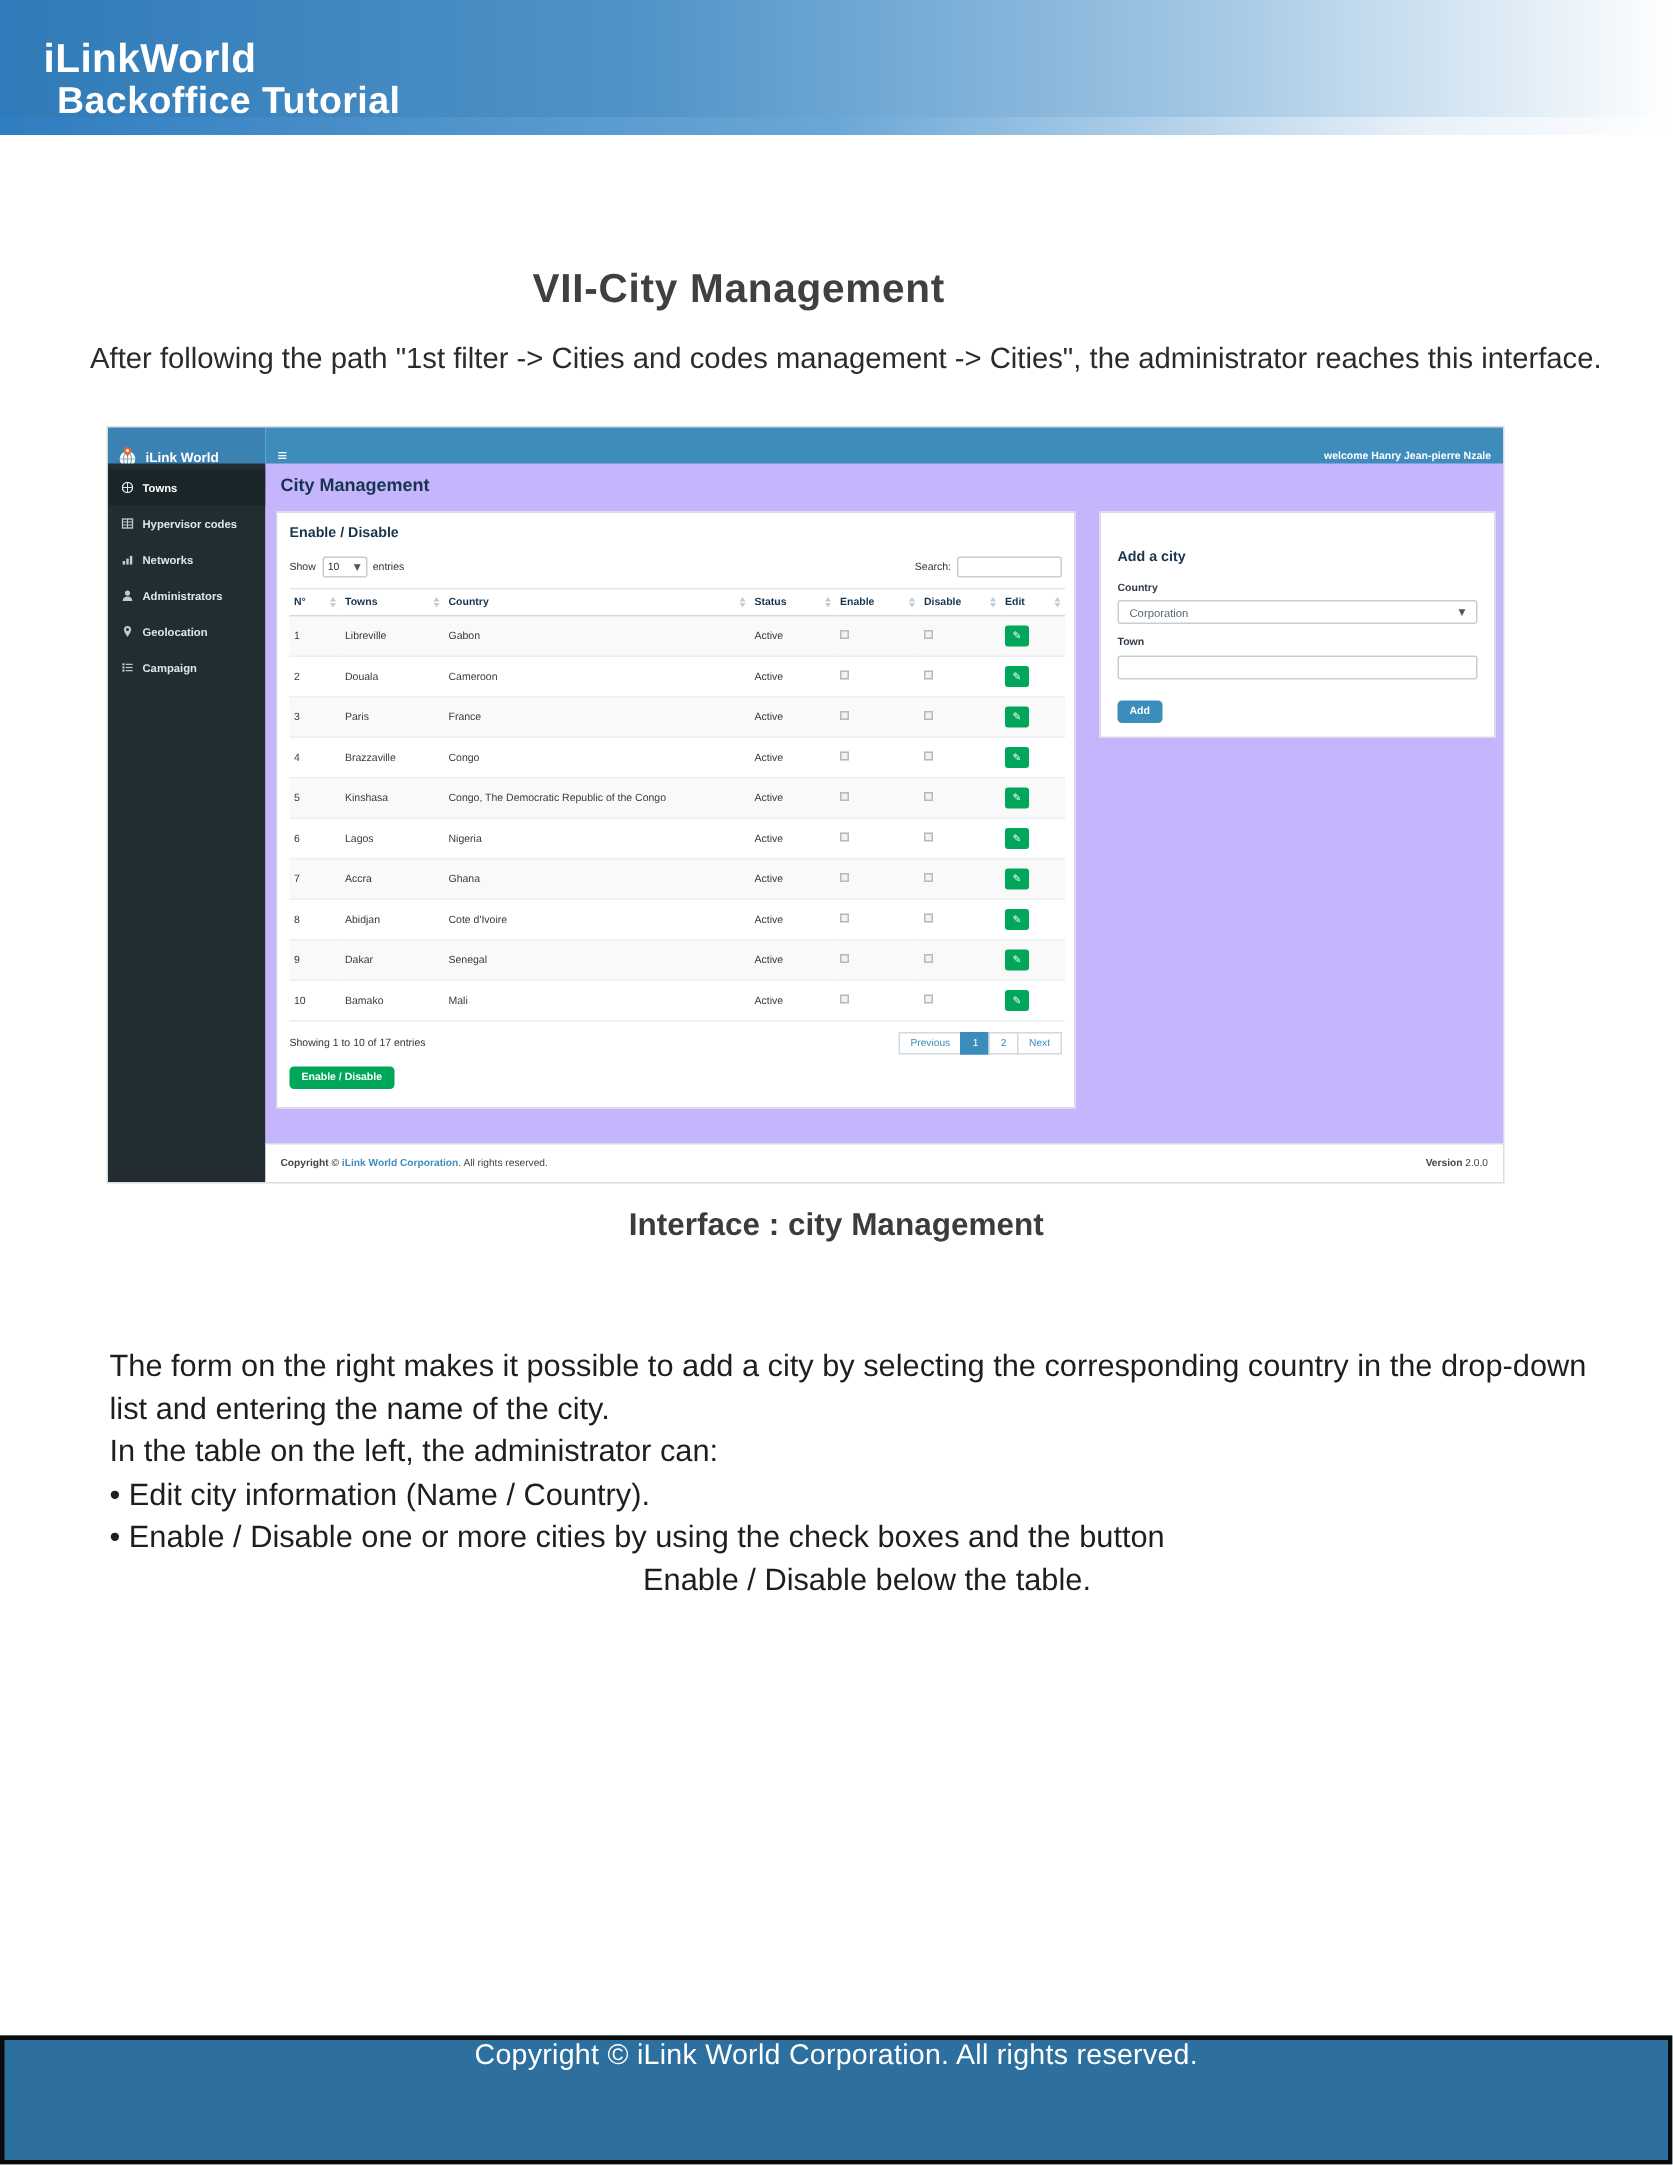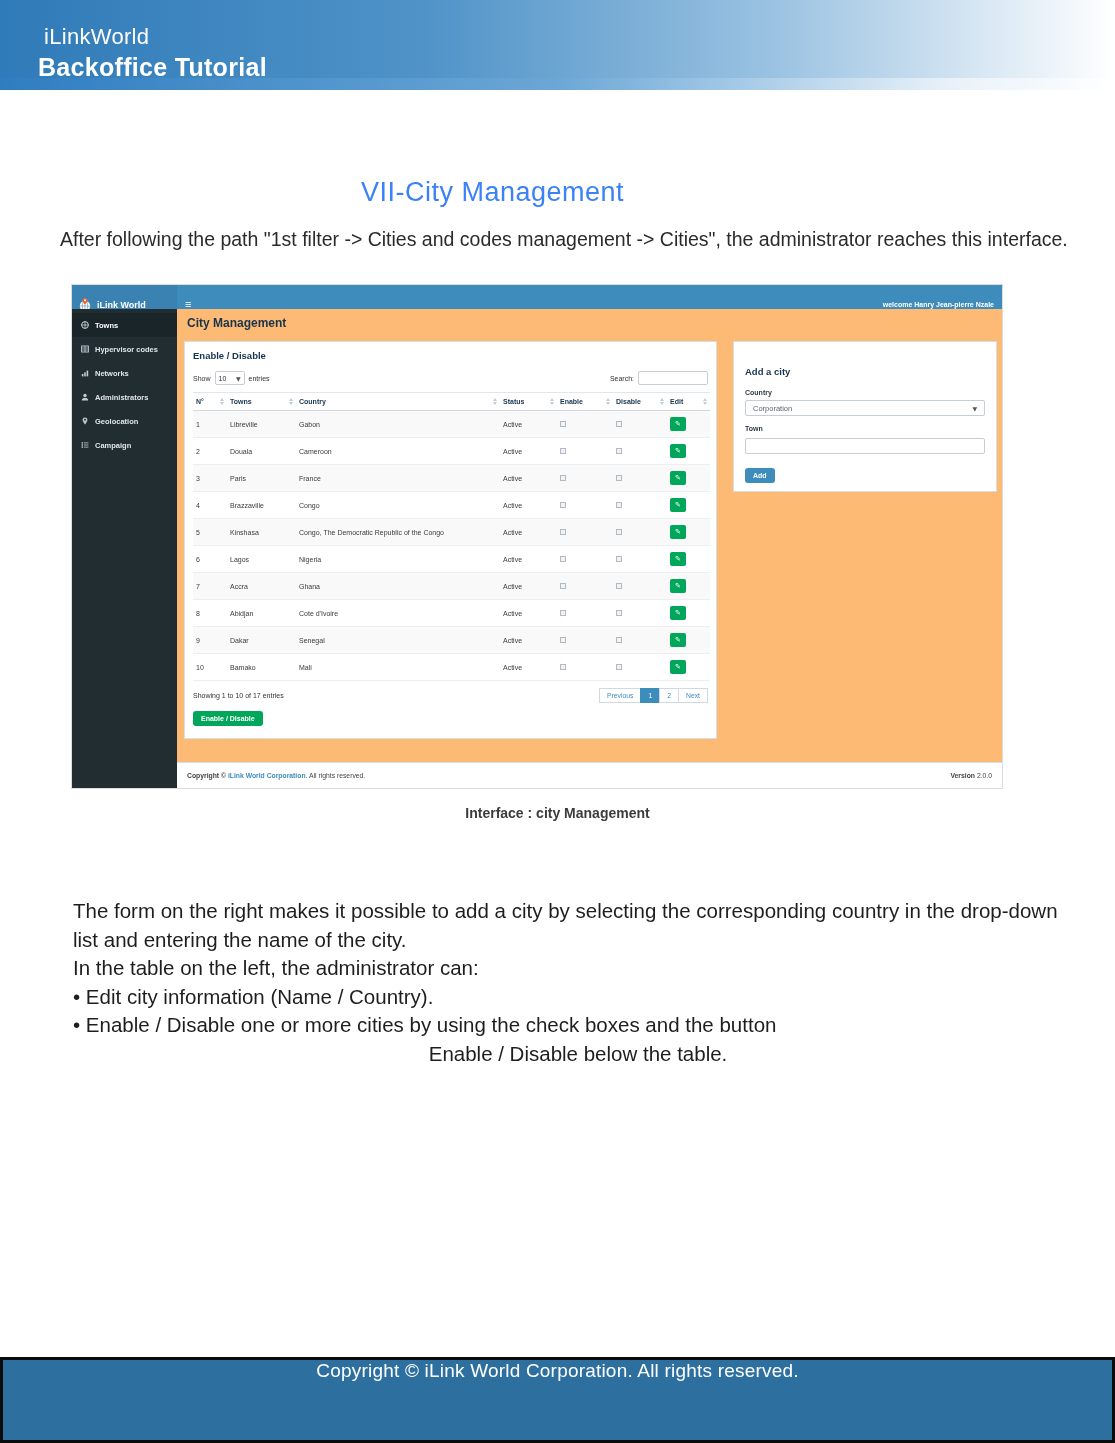--- a/index.html
+++ b/index.html
@@ -3,46 +3,46 @@
 <meta charset="utf-8">
 <style>
   * { margin:0; padding:0; box-sizing:border-box; }
   html,body { width:1115px; height:1443px; background:#fff; font-family:"Liberation Sans", sans-serif; position:relative; overflow:hidden; }
 
   
   .doc-header { position:absolute; top:0; left:0; width:1115px; height:78px;
     background:linear-gradient(90deg,#2f7ab8 0%,#4f93c8 38%,#9cc3e2 70%,#ffffff 100%); }
   .doc-header::after { content:""; position:absolute; left:0; bottom:-12px; width:100%; height:12px;
     background:linear-gradient(90deg,#2f7dc0 0%,#6ba7d6 50%,#e8f1f9 85%,#ffffff 100%); }
-  .doc-header .l1 { position:absolute; left:44px; top:24px; color:#fff; font-size:22px; font-weight:normal; letter-spacing:.3px; }
+  .doc-header .l1 { position:absolute; left:29px; top:24px; color:#fff; font-size:27px; font-weight:bold; letter-spacing:.3px; }
   .doc-header .l2 { position:absolute; left:38px; top:53px; color:#fff; font-size:25px; font-weight:bold; letter-spacing:.3px; }
 
   .doc-title { position:absolute; top:177px; left:0; width:985px; text-align:center;
-    font-size:27px; font-weight:normal; color:#3b82f6; letter-spacing:.5px; }
+    font-size:27px; font-weight:bold; color:#404040; letter-spacing:.5px; }
   .doc-intro { position:absolute; top:226px; left:60px; width:1010px;
     font-size:19.5px; color:#2b2b2b; line-height:27px; }
 
   
   .shot { position:absolute; top:285px; left:72px; width:930px; height:503px; background:#ecf0f5;
     outline:1px solid #dcdcdc; font-family:"Liberation Sans", sans-serif; }
 
   .shot-header { position:absolute; top:0; left:0; width:100%; height:39px; display:flex; }
   .logo { width:105px; background:#3a82b1; color:#fff; display:flex; align-items:center; gap:5px; padding-left:6px;
     font-size:9px; font-weight:bold; flex:none; }
   .navbar { flex:1; background:#3e8cbb; display:flex; align-items:center; justify-content:space-between; padding:0 8px; }
   .hamburger { color:#fff; font-size:11px; line-height:1; cursor:pointer; }
   .welcome { color:#fff; font-size:7px; font-weight:bold; }
 
   .shot-sidebar { position:absolute; top:24px; left:0; width:105px; height:479px; background:#222d32; padding-top:4px; }
   .side-item { height:24px; display:flex; align-items:center; gap:6px; padding:0 9px;
     color:#dfe6ea; font-size:7.5px; font-weight:bold; cursor:pointer; }
   .side-item.active { background:#1a2529; color:#fff; }
   .side-item svg { flex:none; }
 
-  .shot-main { position:absolute; left:105px; top:24px; width:825px; height:453px; background:#fdba74; }
+  .shot-main { position:absolute; left:105px; top:24px; width:825px; height:453px; background:#c4b5fd; }
   .shot-page-title { position:absolute; left:10px; top:7px; font-size:12px; font-weight:bold; color:#17344f; }
 
   .panel { background:#fff; border:1px solid #d8dce3; position:absolute; }
   .panel-table { left:7px; top:32px; width:533px; height:398px; padding:8px; }
   .panel-heading { font-size:9.5px; font-weight:bold; color:#17344f; margin-bottom:10px; }
 
   .controls { display:flex; justify-content:space-between; align-items:center; font-size:7px; color:#333; margin-bottom:7px; }
   .ctrl-left, .ctrl-right { display:flex; align-items:center; gap:4px; }
   .pagesize { width:30px; height:14px; border:1px solid #c6cdd4; border-radius:2px; background:#fff;
     display:flex; align-items:center; justify-content:space-between; padding:0 3px; font-size:7px; color:#333; cursor:pointer; }
@@ -84,21 +84,21 @@
     padding:4px 8px; border-radius:3px; cursor:pointer; }
 
   .shot-footer { position:absolute; left:105px; bottom:0; width:825px; height:26px; background:#fff;
     border-top:1px solid #d8dce3; display:flex; align-items:center; justify-content:space-between;
     padding:0 10px; font-size:6.8px; color:#444; }
   .shot-footer .bold { font-weight:bold; }
   .shot-footer .link { color:#3c8dbc; font-weight:bold; cursor:pointer; }
 
   
   .doc-caption { position:absolute; top:805px; left:0; width:1115px; text-align:center;
-    font-size:14px; font-weight:bold; color:#3c3c3c; }
+    font-size:21px; font-weight:bold; color:#3c3c3c; }
   .doc-body { position:absolute; top:897px; left:73px; width:1005px; font-size:20.5px; color:#1e1e1e; line-height:28.5px; }
   .doc-body p { margin:0; }
   .doc-body .indent { padding-left:5px;text-align:center; }
 
   
   .doc-footer { position:absolute; top:1357px; left:0; width:1115px; height:86px;
     background:#2d6f9f; border:3px solid #0b0b0b; display:flex; align-items:flex-start; justify-content:center; }
   .doc-footer span { color:#fff; font-size:19px; letter-spacing:.2px; }
 </style>
 </head>

